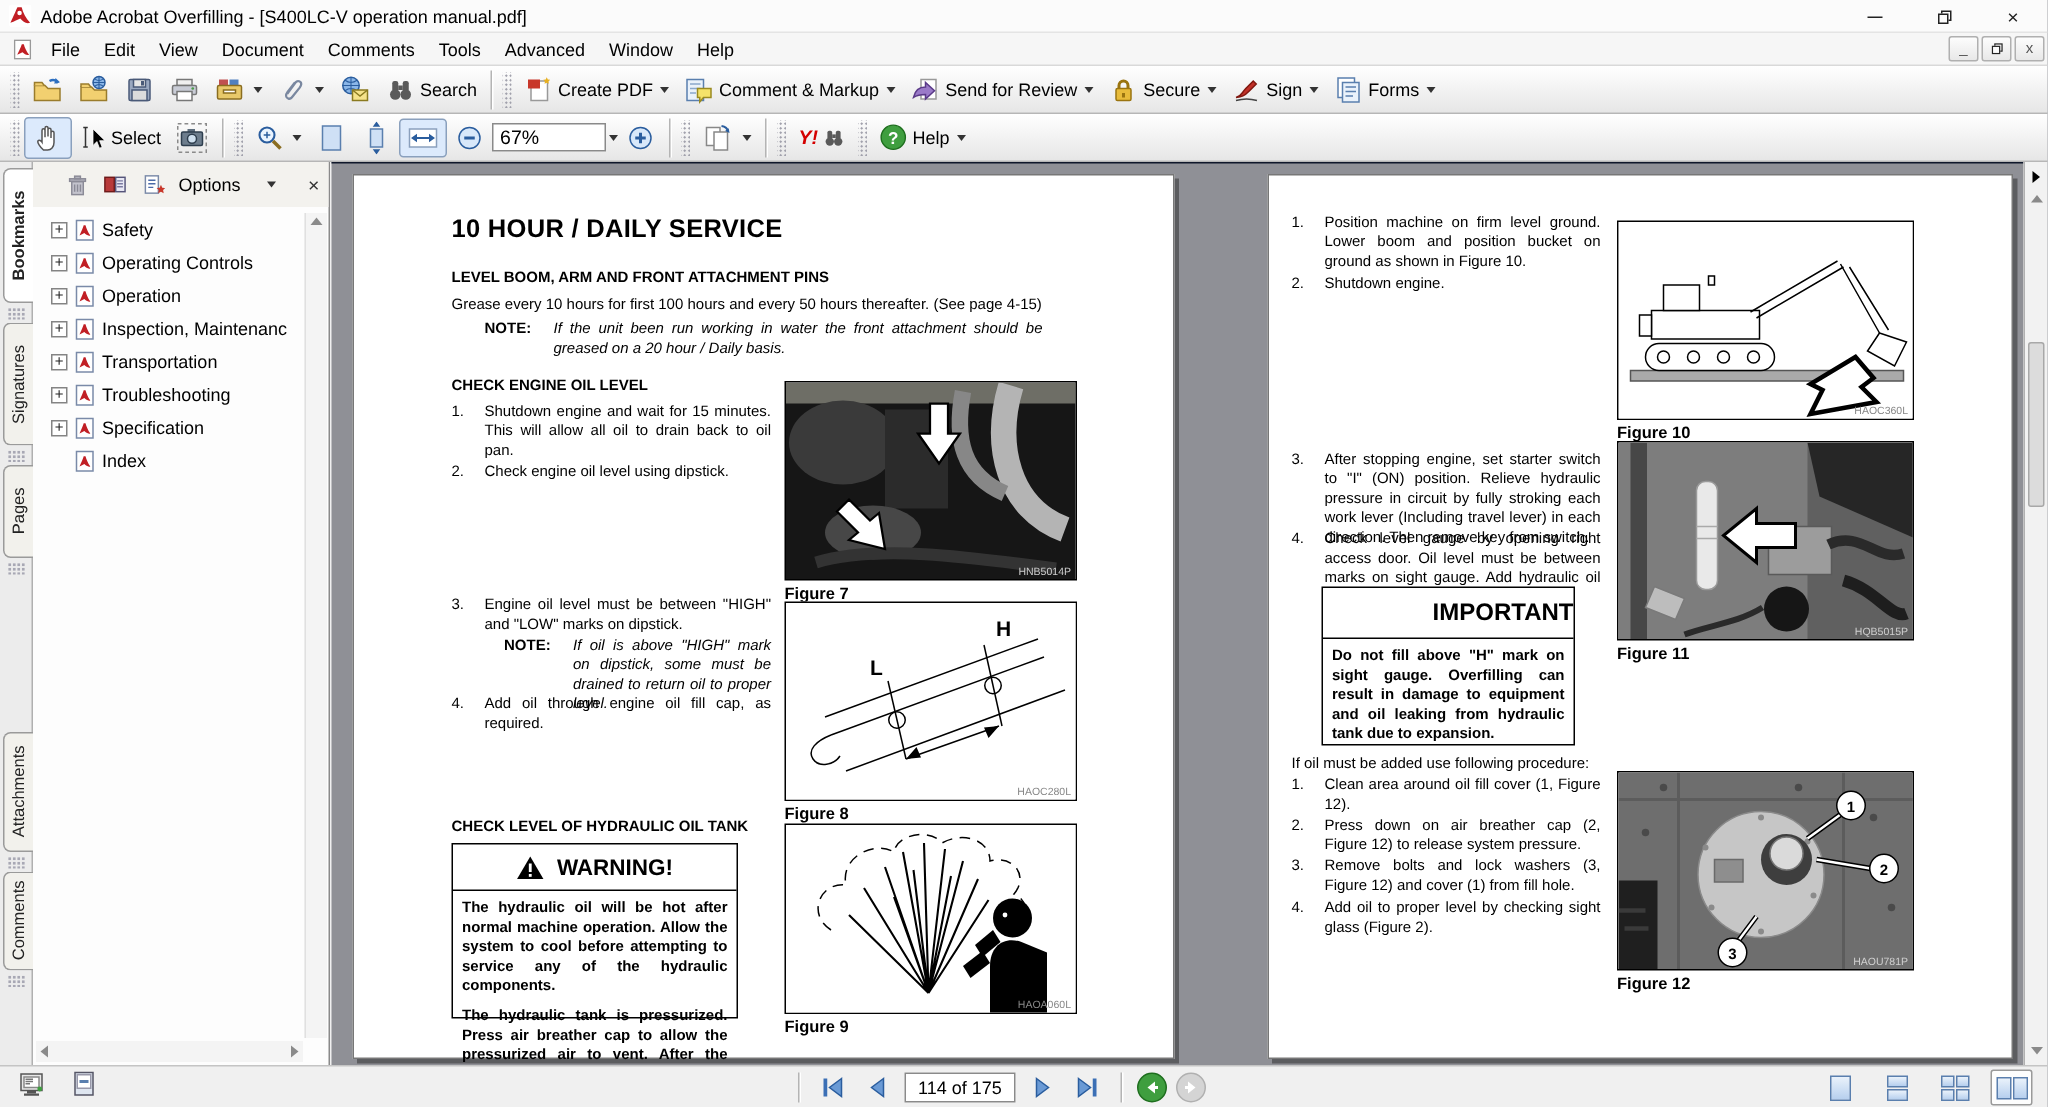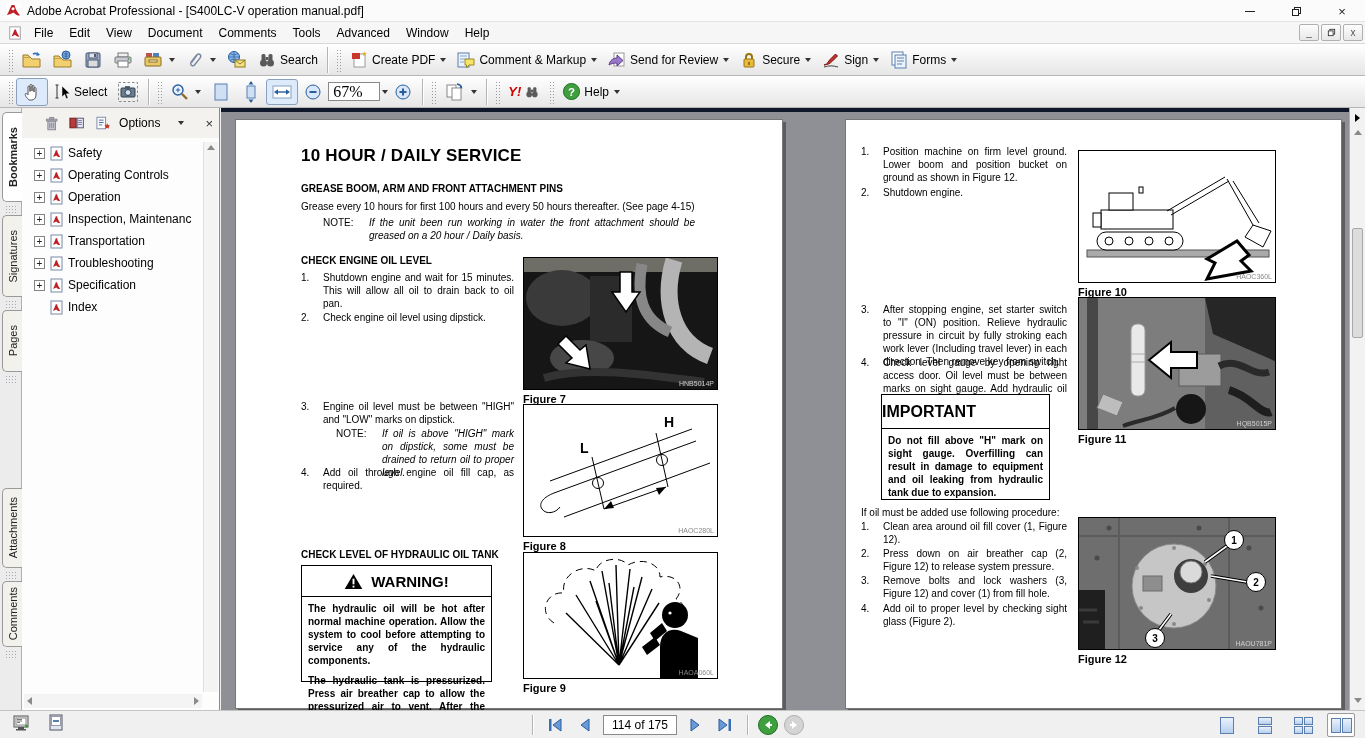--- a/index.html
+++ b/index.html
@@ -24,21 +24,21 @@
 
 .toolbar{position:absolute;left:0;right:0;display:flex;align-items:center;padding:0 4px;background:linear-gradient(#ffffff,#e6e6e6);border-bottom:1px solid #b6b6b6}
 .tb1{top:44px;height:32px}
 .tb2{top:76px;height:32px}
 .grip{width:6px;height:24px;margin:0 3px;background-image:radial-gradient(#9a9aa6 35%,transparent 40%);background-size:3px 3px;background-position:1px 1px}
 .sep{width:1px;height:26px;background:#b4b4b4;margin:0 4px;box-shadow:1px 0 0 #fff}
 .tbtn{display:flex;align-items:center;gap:3px;padding:2px 4px;border:1px solid transparent;border-radius:3px;white-space:nowrap}
 .tbtn.toggled{border:1px solid #8aa0bd;background:#dceafc}
 .dd{width:0;height:0;border-left:3px solid transparent;border-right:3px solid transparent;border-top:4px solid #333;margin-left:2px}
 .ic{display:block}
-.zoombox{width:52px;height:19px;border:1px solid #8a8a8a;font-size:16px;padding:1px 4px;font-family:Liberation Serif, serif}
+.zoombox{width:76px;height:19px;border:1px solid #8a8a8a;font-size:13px;padding:1px 4px;font-family:Liberation Sans, sans-serif}
 .yred{color:#d40000;font-weight:bold;font-size:13px;font-style:italic}
 
 .tabstrip{position:absolute;left:0;top:108px;width:22px;bottom:28px;background:#ececec;border-right:1px solid #b0b0b0}
 .vtab{position:absolute;left:2px;width:20px;border:1px solid #9a9a9a;border-right:none;border-radius:5px 0 0 5px;background:#f2f1ec;display:flex;align-items:center;justify-content:center}
 .vtab span{writing-mode:vertical-rl;transform:rotate(180deg);font-size:11px;color:#222}
 .vtab.active{background:#fff}
 .vtab.active span{font-weight:bold}
 .ridge{position:absolute;left:5px;width:12px;height:8px;background-image:radial-gradient(#a8a8b4 40%,transparent 45%);background-size:3px 3px}
 
 .bmpanel{position:absolute;left:22px;top:108px;width:198px;bottom:28px;background:#fdfdfd;border-right:1px solid #8a8a8a}
@@ -51,36 +51,36 @@
 .noexp{width:11px;flex:none}
 .bmlabel{font-size:12px;white-space:nowrap}
 .bmvscroll{position:absolute;top:34px;right:1px;width:15px;bottom:18px;background:#f4f4f4;border-left:1px solid #e0e0e0}
 .bmhscroll{position:absolute;left:2px;right:17px;bottom:2px;height:14px;background:#f4f4f4;display:flex;align-items:center;justify-content:space-between;padding:0 3px}
 .tri{width:0;height:0;display:block}
 .tri.l{border-top:4px solid transparent;border-bottom:4px solid transparent;border-right:5px solid #8a8a8a}
 .tri.r{border-top:4px solid transparent;border-bottom:4px solid transparent;border-left:5px solid #8a8a8a}
 .tri.u{border-left:4px solid transparent;border-right:4px solid transparent;border-bottom:5px solid #8a8a8a;margin:3px auto}
 .tri.d{border-left:4px solid transparent;border-right:4px solid transparent;border-top:5px solid #8a8a8a;margin:3px auto}
 
-.docarea{position:absolute;left:221px;top:108px;right:16px;bottom:28px;background:#8f9096;border-top:4px solid #0f172a;overflow:hidden}
+.docarea{position:absolute;left:221px;top:108px;right:16px;bottom:28px;background:#8f9096;border-top:1px solid #0f172a;overflow:hidden}
 .pg{position:absolute;background:#fff;border:1px solid #777;box-shadow:3px 3px 0 rgba(30,30,30,.45)}
 .pg .h1{font-size:17px;font-weight:bold;letter-spacing:.2px;white-space:nowrap}
 .pg .hd{font-size:10px;font-weight:bold;white-space:nowrap}
 .pg .body{font-size:10px;line-height:1.3;text-align:justify}
 .step{display:flex}
 .step .num{width:22px;flex:none}
 .step .stxt{flex:1;text-align:justify}
 .noterow{display:flex}
-.noterow .nlabel{width:46px;flex:none;font-weight:normal}
+.noterow .nlabel{width:46px;flex:none;font-weight:bold}
 .noterow .ntxt{flex:1;font-style:italic;text-align:justify}
 .warnbox{position:absolute;border:1px solid #000;background:#fff}
 .warnhead{display:flex;align-items:center;justify-content:center;gap:8px;padding:7px 0 6px;border-bottom:1px solid #000;font-size:15px;font-weight:bold}
 .warnbody{padding:5px 6px;font-size:10px;font-weight:bold;line-height:1.3;text-align:justify}
 .warnbody p{margin-bottom:7px}
-.imphead{text-align:left;font-size:16px;font-weight:bold;padding:8px 0 7px;border-bottom:1px solid #000}
+.imphead{text-align:right;font-size:16px;font-weight:bold;padding:8px 0 7px;border-bottom:1px solid #000}
 .fig{position:absolute;border:1px solid #000;background:#fff;overflow:hidden}
 .figcap{position:absolute;font-size:11px;font-weight:bold}
 
 .mainscroll{position:absolute;right:0;top:108px;width:16px;bottom:28px;background:#f2f2f2;border-left:1px solid #b0b0b0}
 .ovflbtn{position:absolute;right:0;top:110px;width:16px;height:16px;display:flex;align-items:center;justify-content:center}
 .thumb{position:absolute;left:2px;right:2px;top:120px;height:110px;background:#dcdcdc;border:1px solid #a8a8a8;border-radius:2px}
 
 .statusbar{position:absolute;left:0;right:0;bottom:0;height:28px;background:#f0f0f0;border-top:1px solid #c4c4c4}
 .navcluster{position:absolute;left:528px;top:2px;display:flex;align-items:center;gap:6px;height:24px}
 .navbtn{width:24px;height:22px;display:flex;align-items:center;justify-content:center}
@@ -94,21 +94,21 @@
 </style>
 </head>
 <body>
 
 <div class="titlebar">
   <svg class="ic" width="15" height="15" viewBox="0 0 16 16">
       <rect x="0" y="0" width="16" height="16" rx="2" fill="#fff"></rect>
       <path d="M1 13c2-4 4-9 5-11h3c1 4 3 8 6 11-3 1-5-1-7-3-2 1-4 2-7 3z" fill="#c11f25"></path>
       <circle cx="7.5" cy="6" r="1.6" fill="#fff"></circle>
     </svg>
-  <span class="title">Adobe Acrobat Professional - [S400LC-V operation manual.pdf]</span>
+  <span class="title">Adobe Acrobat Overfilling - [S400LC-V operation manual.pdf]</span>
 </div>
 <div class="winctl">
   <div class="winbtn">
       <span class="minbar"></span>
     </div>
   <div class="winbtn">
       <span class="restore">
         <i class="t"></i>
         <i class="b"></i>
       </span>
@@ -488,21 +488,21 @@
   <div class="bmhscroll">
       <span class="tri l"></span>
       <span class="tri r"></span>
     </div>
 </div>
 
 <div class="docarea">
 
   <div class="pg" style="left:14px;top:7px;width:548px;height:590px">
     <div class="abs h1" style="left:65px;top:26px">10 HOUR / DAILY SERVICE</div>
-    <div class="abs hd" style="left:65px;top:63px">GREASE BOOM, ARM AND FRONT ATTACHMENT PINS</div>
+    <div class="abs hd" style="left:65px;top:63px">LEVEL BOOM, ARM AND FRONT ATTACHMENT PINS</div>
     <div class="abs body" style="left:65px;top:80px;width:430px;white-space:nowrap">Grease every 10 hours for first 100 hours and every 50 hours thereafter. (See page 4-15)</div>
     <div class="abs noterow body" style="left:87px;top:96px;width:372px">
       <span class="nlabel">NOTE:</span>
       <span class="ntxt">If the unit been run working in water the front attachment should be greased on a 20 hour / Daily basis.</span>
     </div>
     <div class="abs hd" style="left:65px;top:135px">CHECK ENGINE OIL LEVEL</div>
     <div class="abs step body" style="left:65px;top:151px;width:213px">
         <span class="num">1.</span>
         <span class="stxt">Shutdown engine and wait for 15 minutes. This will allow all oil to drain back to oil pan.</span>
       </div>
@@ -589,21 +589,21 @@
         <path d="M118 94 L131 84 L136 92 L123 102 Z" fill="#000"></path>
         <text x="190" y="122" text-anchor="end" font-size="7" fill="#888" font-family="Liberation Sans,sans-serif">HAOA060L</text>
       </svg>
     </div>
     <div class="figcap" style="left:287px;top:562px">Figure 9</div>
   </div>
 
   <div class="pg" style="left:624px;top:7px;width:497px;height:590px">
     <div class="abs step body" style="left:15px;top:25px;width:206px">
         <span class="num">1.</span>
-        <span class="stxt">Position machine on firm level ground. Lower boom and position bucket on ground as shown in Figure 12.</span>
+        <span class="stxt">Position machine on firm level ground. Lower boom and position bucket on ground as shown in Figure 10.</span>
       </div>
     <div class="abs step body" style="left:15px;top:66px;width:206px">
         <span class="num">2.</span>
         <span class="stxt">Shutdown engine.</span>
       </div>
     <div class="abs step body" style="left:15px;top:183px;width:206px">
         <span class="num">3.</span>
         <span class="stxt">After stopping engine, set starter switch to "I" (ON) position. Relieve hydraulic pressure in circuit by fully stroking each work lever (Including travel lever) in each direction. Then remove key from switch.</span>
       </div>
     <div class="abs step body" style="left:15px;top:236px;width:206px">

